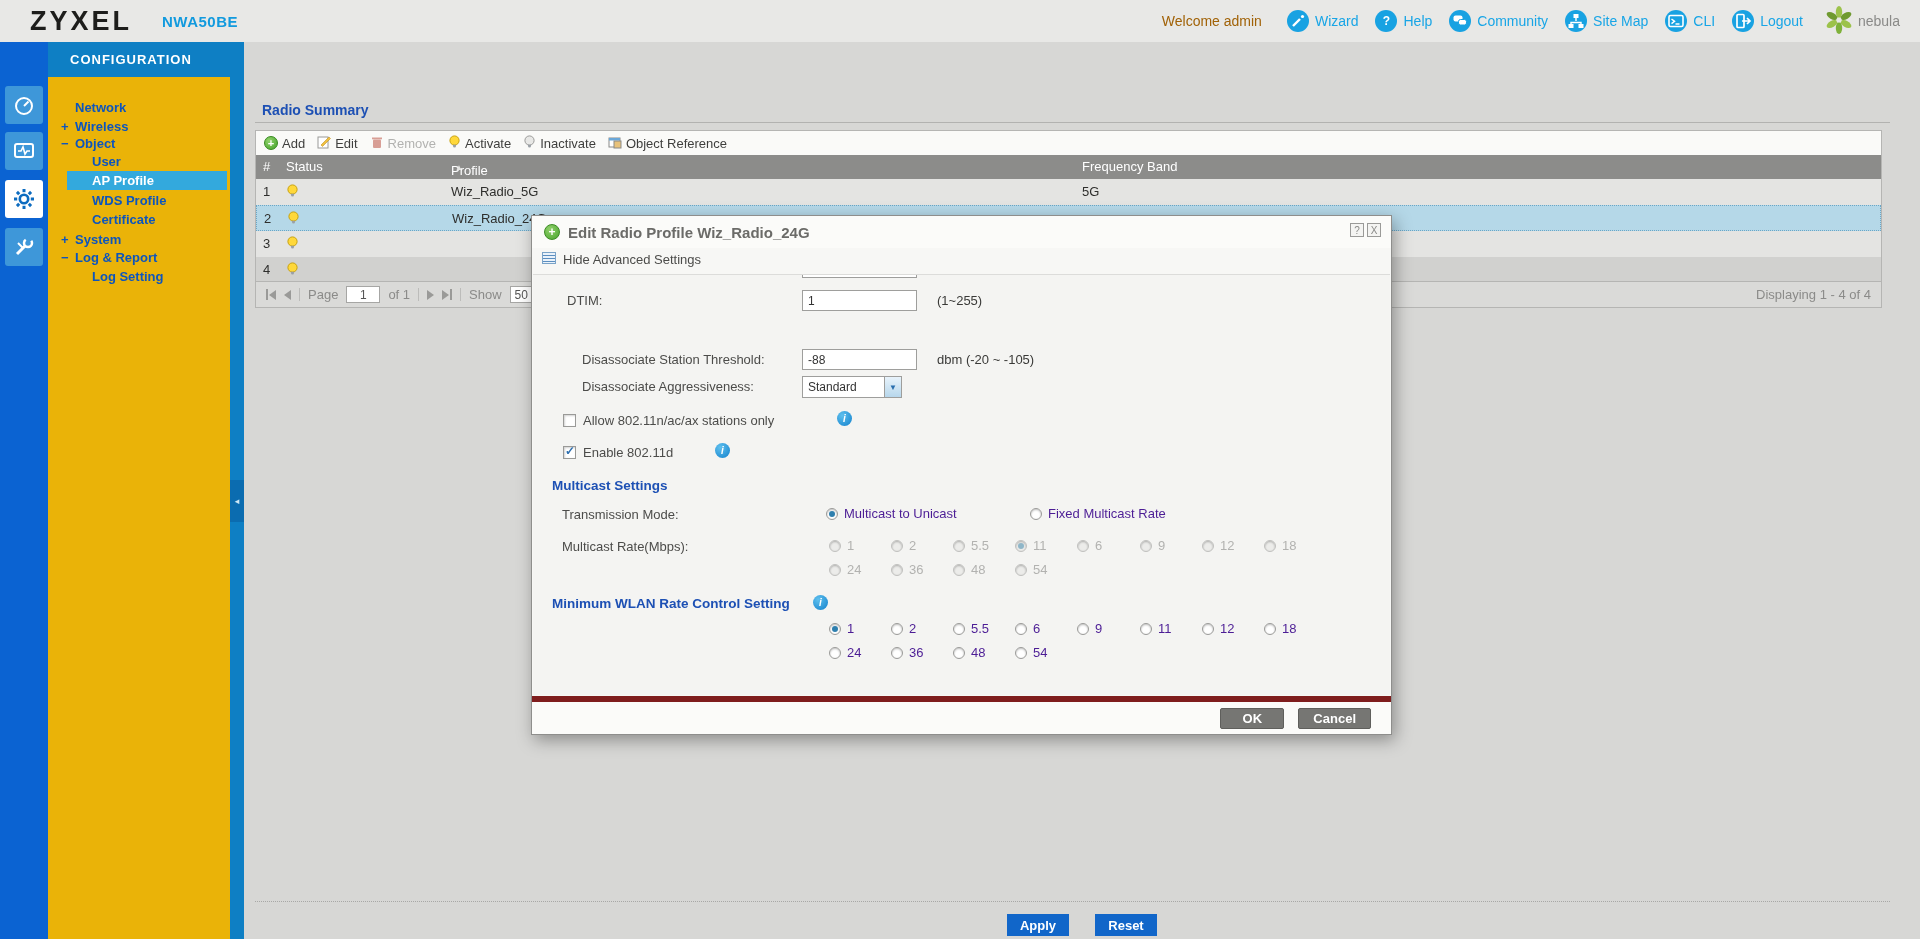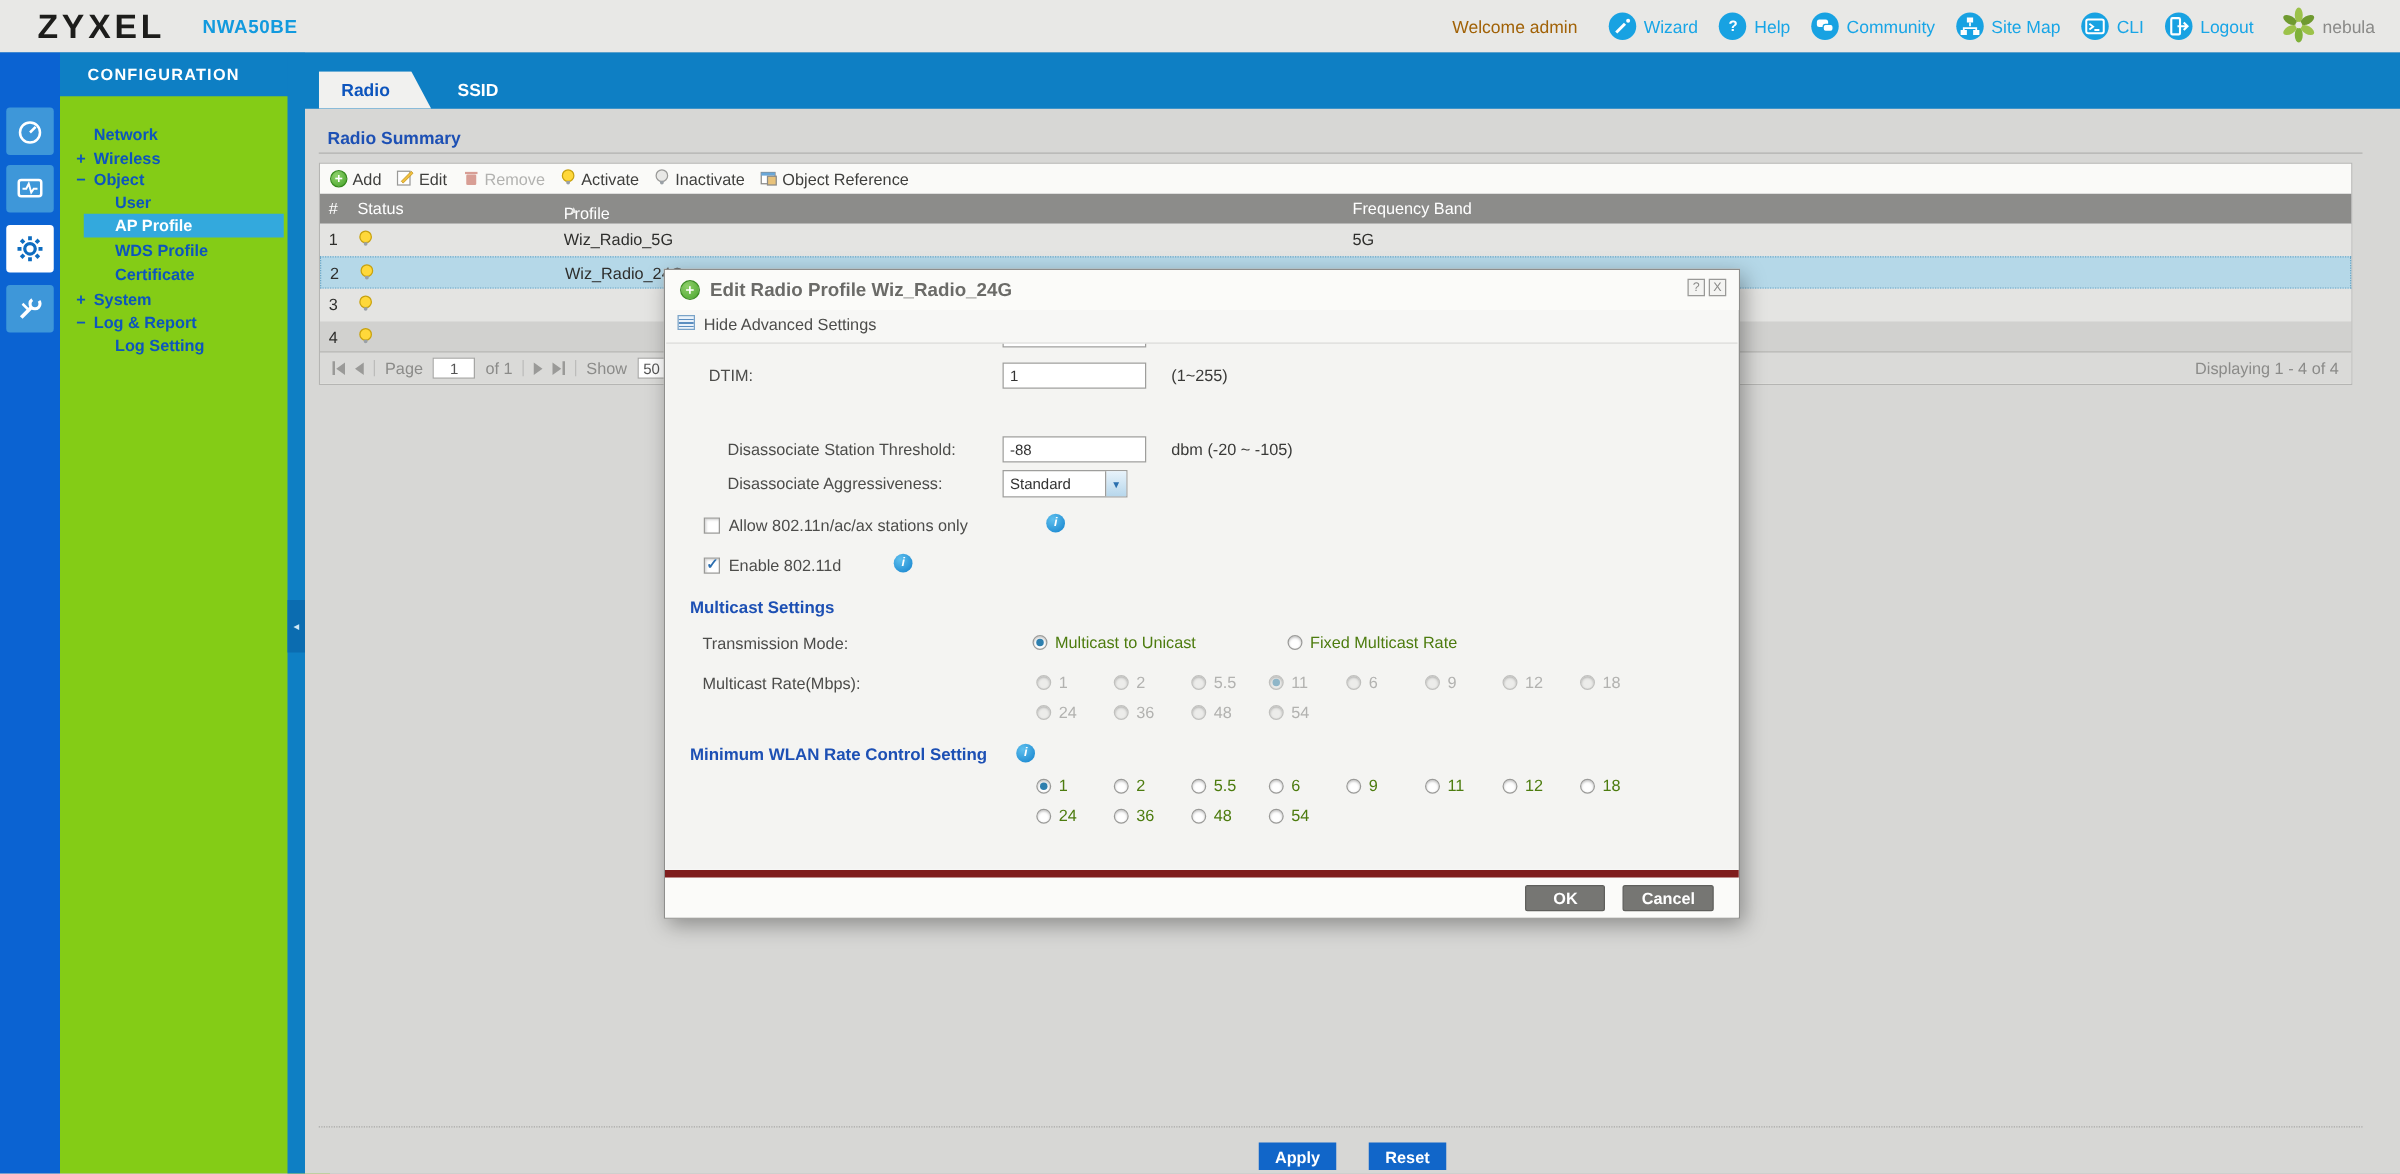--- a/index.html
+++ b/index.html
@@ -16,21 +16,21 @@
   .toplink { display:flex; align-items:center; gap:6px; color:#18a5e6; font-size:14px; cursor:pointer; }
   .ticon { width:22px; height:22px; border-radius:50%; background:#18a2e2; display:flex; align-items:center; justify-content:center; color:#fff; font-weight:bold; font-size:12px; flex:0 0 auto; }
   .nebula { display:flex; align-items:center; gap:4px; color:#8a8a88; font-size:14px; margin-left:4px; }
 
   
   .bluebar { position:absolute; left:0; top:42px; right:0; height:45px; background:#0e7fc4; }
   .rail { position:absolute; left:0; top:42px; bottom:0; width:48px; background:#0b63d2; }
   .rtile { position:absolute; left:5px; width:38px; height:38px; border-radius:3px; background:#3e97d9; display:flex; align-items:center; justify-content:center; cursor:pointer; }
   .rtile.sel { background:#ffffff; }
   .cfgtitle { position:absolute; left:48px; top:42px; width:182px; height:35px; background:#0e7fc4; color:#fff; font-weight:bold; font-size:13px; letter-spacing:1px; display:flex; align-items:center; padding-left:22px; }
-  .menu { position:absolute; left:48px; top:77px; width:216px; bottom:0; background:#84cc16; }
+  .menu { position:absolute; left:48px; top:77px; width:216px; bottom:0; background:#eab308; }
   .mi { position:absolute; left:0; width:182px; height:19px; display:flex; align-items:center; font-weight:bold; font-size:13px; color:#0d55bd; white-space:nowrap; cursor:pointer; }
   .mi .pfx { display:inline-block; width:14px; margin-left:13px; }
   .mi.lv1 .pfx { width:31px; }
   .mi.active { left:19px; width:160px; background:#33a9dd; color:#fff; }
   .mi.active .pfx { width:25px; margin-left:0; }
   .vdiv { position:absolute; left:230px; top:42px; width:14px; bottom:0; background:#0e7fc4; }
   .vhandle { position:absolute; left:0; top:438px; width:14px; height:42px; background:#0b6cb0; color:#cfe8f6; display:flex; align-items:center; justify-content:center; font-size:9px; cursor:pointer; }
 
   
   .content { position:absolute; left:244px; top:42px; right:0; bottom:0; background:#d7d7d5; }
@@ -89,21 +89,21 @@
   .fcb.chk::after { content:"\2713"; position:absolute; left:1px; top:-3px; color:#2d6fb0; font-weight:bold; font-size:12px; }
   .fsel { position:absolute; left:269px; top:0; width:100px; height:22px; border:1px solid #9e9e9c; background:#fff; font-size:12px; color:#333; display:flex; align-items:center; padding-left:5px; cursor:pointer; }
   .fsel .arr { position:absolute; right:0; top:0; bottom:0; width:17px; background:linear-gradient(#e8f3fb, #b7d7ec); border-left:1px solid #9e9e9c; display:flex; align-items:center; justify-content:center; color:#2a6fae; font-size:8px; }
   .info { position:absolute; top:1px; width:15px; height:15px; border-radius:50%; background:radial-gradient(circle at 35% 30%, #5fc0ee, #1180cc); color:#fff; font-size:10px; font-weight:bold; font-style:italic; display:flex; align-items:center; justify-content:center; }
   .dh { position:absolute; left:19px; top:2px; color:#1d50b4; font-weight:bold; font-size:13.5px; }
   .rb { width:12px; height:12px; border:1px solid #9a9a98; border-radius:50%; background:#fff; box-shadow:inset 0 1px 2px rgba(0,0,0,.25); flex:0 0 auto; cursor:pointer; }
   .rb.sel { display:flex; align-items:center; justify-content:center; }
   .rb.sel::after { content:""; width:6px; height:6px; border-radius:50%; background:#2e7fae; }
   .rb.dis { background:#ececea; border-color:#c0c0be; cursor:default; }
   .rb.dis.sel::after { background:#8fb6c8; }
-  .opt { position:absolute; top:2px; display:flex; align-items:center; gap:6px; font-size:13px; color:#4d7c0f; }
+  .opt { position:absolute; top:2px; display:flex; align-items:center; gap:6px; font-size:13px; color:#4c1d95; }
   .opt.dis { color:#b2b2b0; }
   .o1{left:296px}.o2{left:358px}.o3{left:420px}.o4{left:482px}.o5{left:544px}.o6{left:607px}.o7{left:669px}.o8{left:731px}
   .dlg-foot { position:absolute; left:0; right:0; bottom:0; height:38px; background:#fbfbf9; border-top:6px solid #7f1d1d; display:flex; align-items:center; justify-content:flex-end; gap:14px; padding-right:20px; }
   .graybtn { min-width:64px; height:21px; background:#767673; color:#fff; font-weight:bold; font-size:13px; border:1px solid #5f5f5c; border-radius:2px; padding:0 14px; cursor:pointer; font-family:"Liberation Sans",sans-serif; }
 </style>
 </head>
 <body>
 
 <div class="stage">
 
@@ -270,24 +270,20 @@
     <div class="mi lv1" style="top:190px">
         <span class="pfx"></span>
         <span>Log Setting</span>
       </div>
   </div>
   <div class="vdiv">
     <div class="vhandle">◂</div>
   </div>
 
   <div class="content">
-    <div class="tabbar">
-      <div class="tab-active">Radio</div>
-      <div class="tab-ssid">SSID</div>
-    </div>
     <div class="sect">Radio Summary</div>
     <div class="sectline"></div>
 
     <div class="tbox">
       <div class="toolbar">
         <span class="titem">
             <span class="icadd">+</span>
             <span>Add</span>
           </span>
         <span class="titem">

